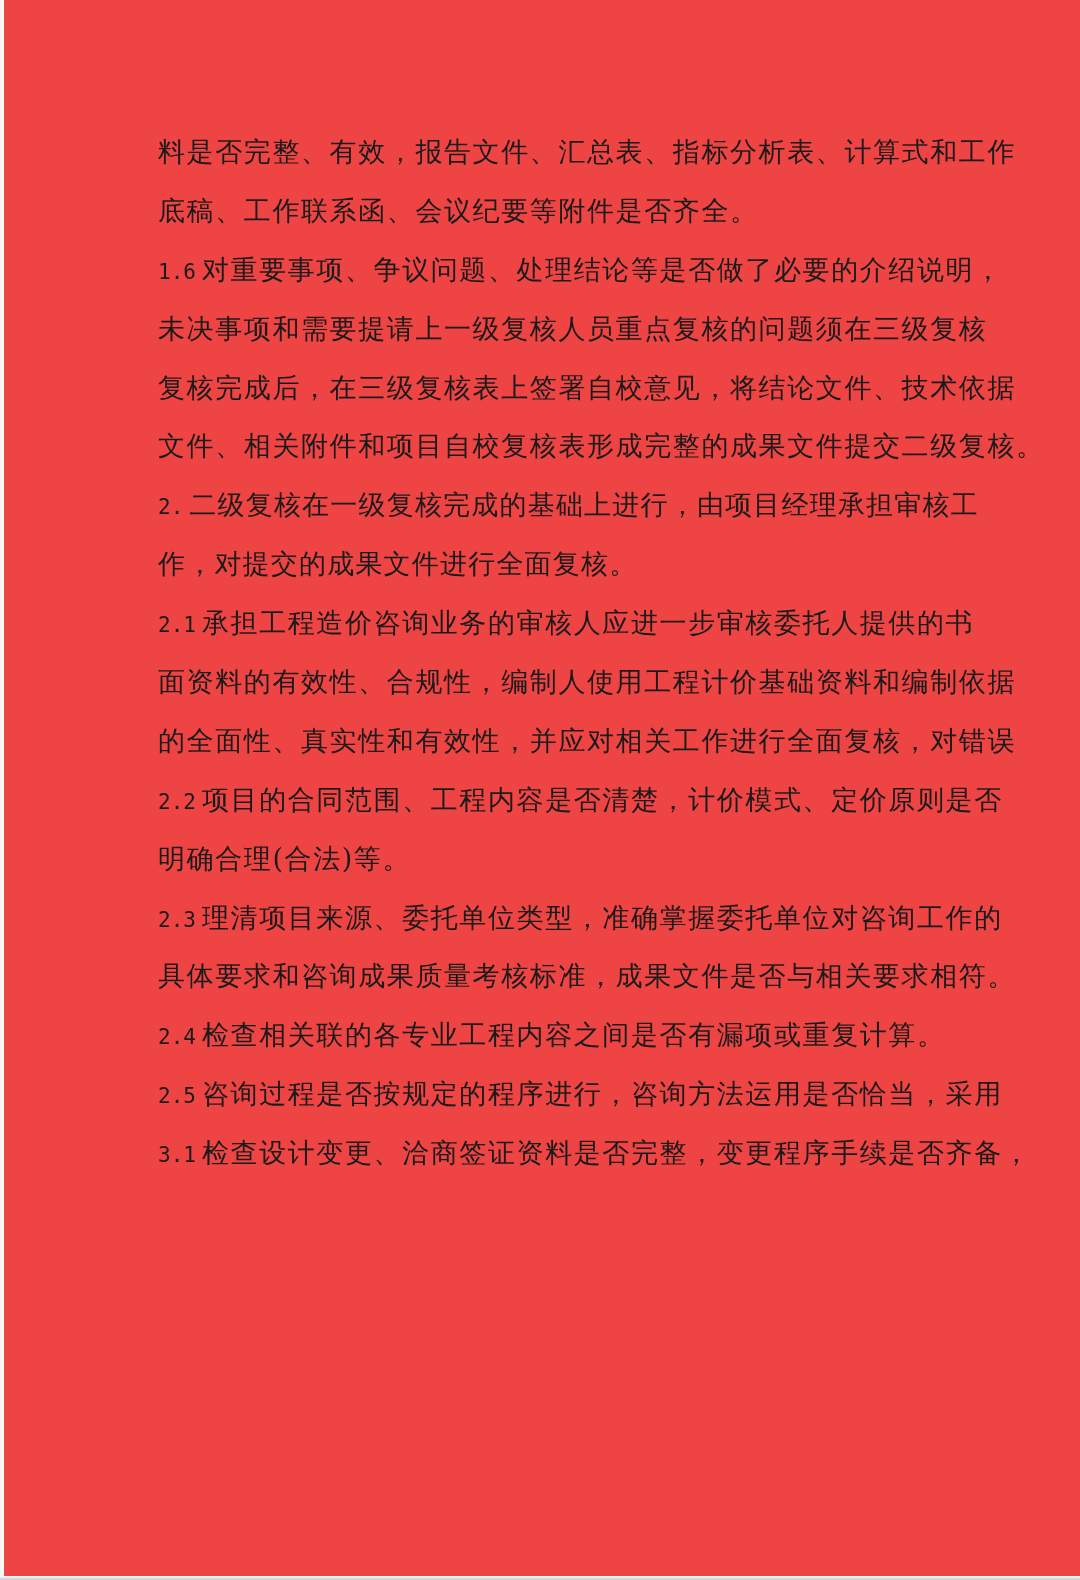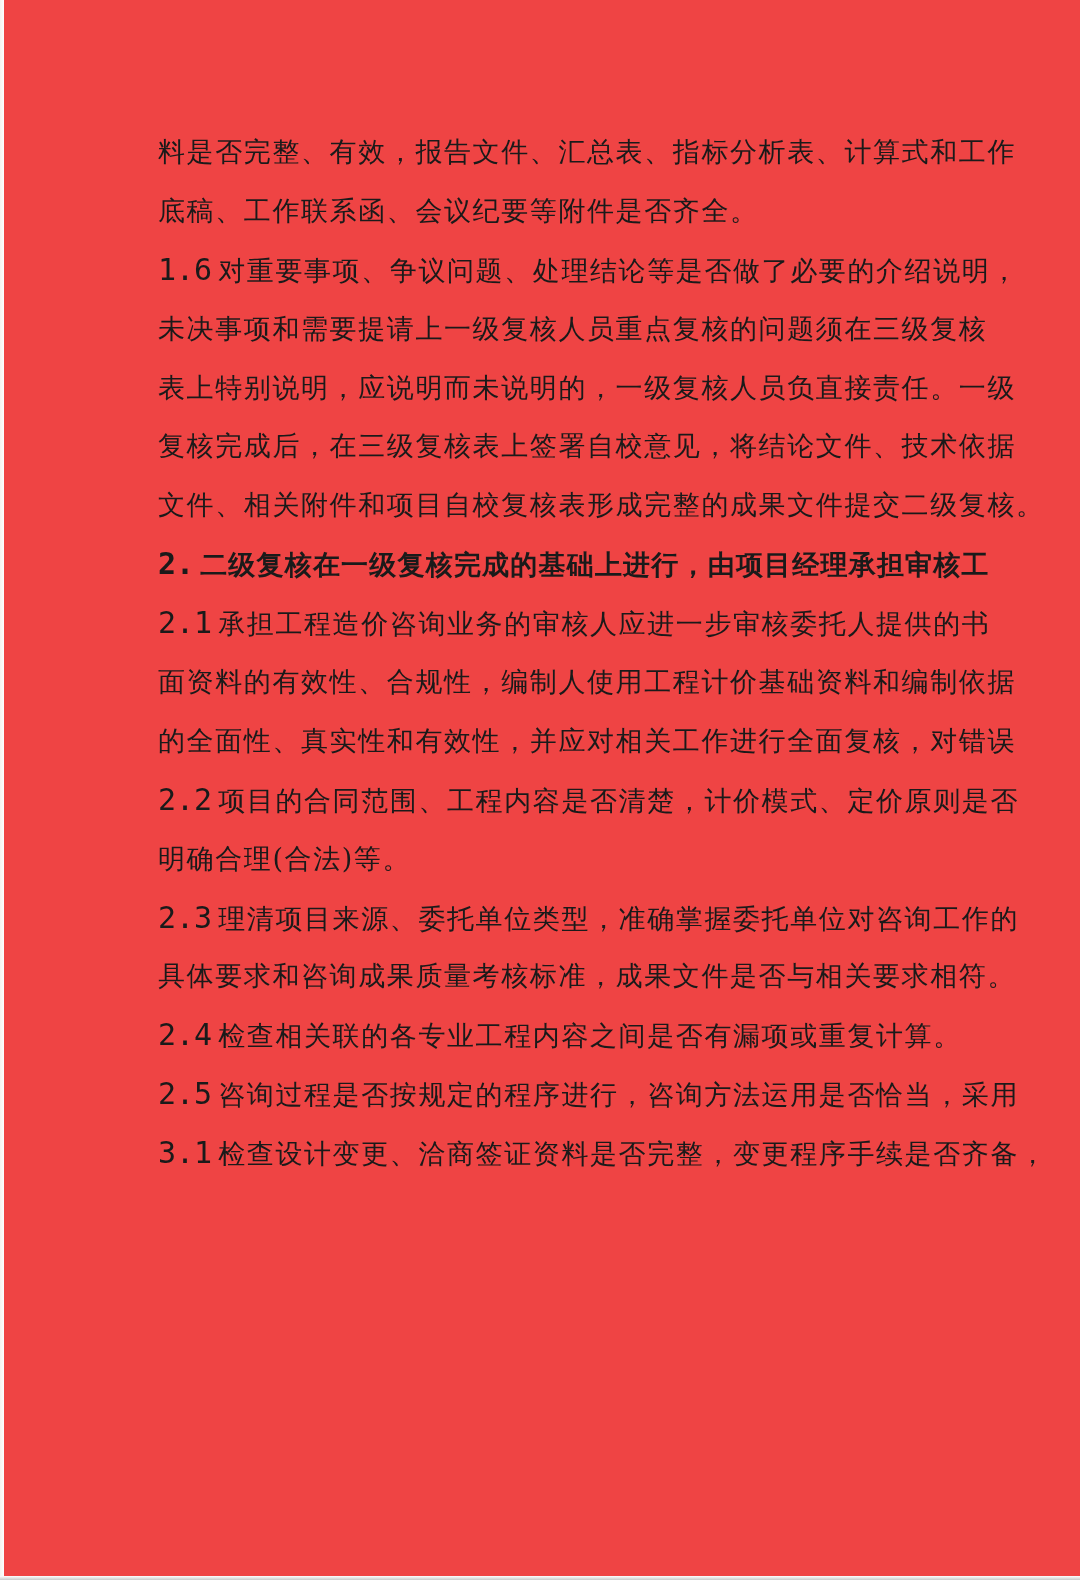--- a/index.html
+++ b/index.html
@@ -47,47 +47,47 @@
     }
     .line {
       height: 58.9px;
       line-height: 40px;
       font-size: 27px;
       letter-spacing: 1.6px;
       white-space: nowrap;
       overflow: visible;
     }
     .line.bold {
-      font-weight: bold;
+      font-weight: normal;
       font-family: "DejaVu Sans", "Liberation Sans", sans-serif;
       letter-spacing: 1.2px;
     }
     .num {
       font-family: "DejaVu Sans Mono", "Liberation Mono", monospace;
-      font-size: 30px;
+      font-size: 21px;
       letter-spacing: 0px;
       margin-right: 6px;
     }
   </style>
 </head>
 <body>
 
 <div class="page">
   <div class="scan-edge-left"></div>
   <div class="scan-edge-bottom"></div>
 
   <div class="text-block">
     <div class="line">料是否完整、有效，报告文件、汇总表、指标分析表、计算式和工作</div>
     <div class="line">底稿、工作联系函、会议纪要等附件是否齐全。</div>
     <div class="line"><span class="num">1.6</span><span>对重要事项、争议问题、处理结论等是否做了必要的介绍说明，</span></div>
     <div class="line">未决事项和需要提请上一级复核人员重点复核的问题须在三级复核</div>
-    <div class="line">表上特别说明，应说明而未说明的，一级复核人员负直接责任。一级</div>
     <div class="line">复核完成后，在三级复核表上签署自校意见，将结论文件、技术依据</div>
     <div class="line">文件、相关附件和项目自校复核表形成完整的成果文件提交二级复核。</div>
     <div class="line bold"><span class="num">2.</span><span>二级复核在一级复核完成的基础上进行，由项目经理承担审核工</span></div>
+    <div class="line bold">作，对提交的成果文件进行全面复核。</div>
     <div class="line"><span class="num">2.1</span><span>承担工程造价咨询业务的审核人应进一步审核委托人提供的书</span></div>
     <div class="line">面资料的有效性、合规性，编制人使用工程计价基础资料和编制依据</div>
     <div class="line">的全面性、真实性和有效性，并应对相关工作进行全面复核，对错误</div>
     <div class="line"><span class="num">2.2</span><span>项目的合同范围、工程内容是否清楚，计价模式、定价原则是否</span></div>
     <div class="line">明确合理(合法)等。</div>
     <div class="line"><span class="num">2.3</span><span>理清项目来源、委托单位类型，准确掌握委托单位对咨询工作的</span></div>
     <div class="line">具体要求和咨询成果质量考核标准，成果文件是否与相关要求相符。</div>
     <div class="line"><span class="num">2.4</span><span>检查相关联的各专业工程内容之间是否有漏项或重复计算。</span></div>
     <div class="line"><span class="num">2.5</span><span>咨询过程是否按规定的程序进行，咨询方法运用是否恰当，采用</span></div>
     <div class="line"><span class="num">3.1</span><span>检查设计变更、洽商签证资料是否完整，变更程序手续是否齐备，</span></div>

